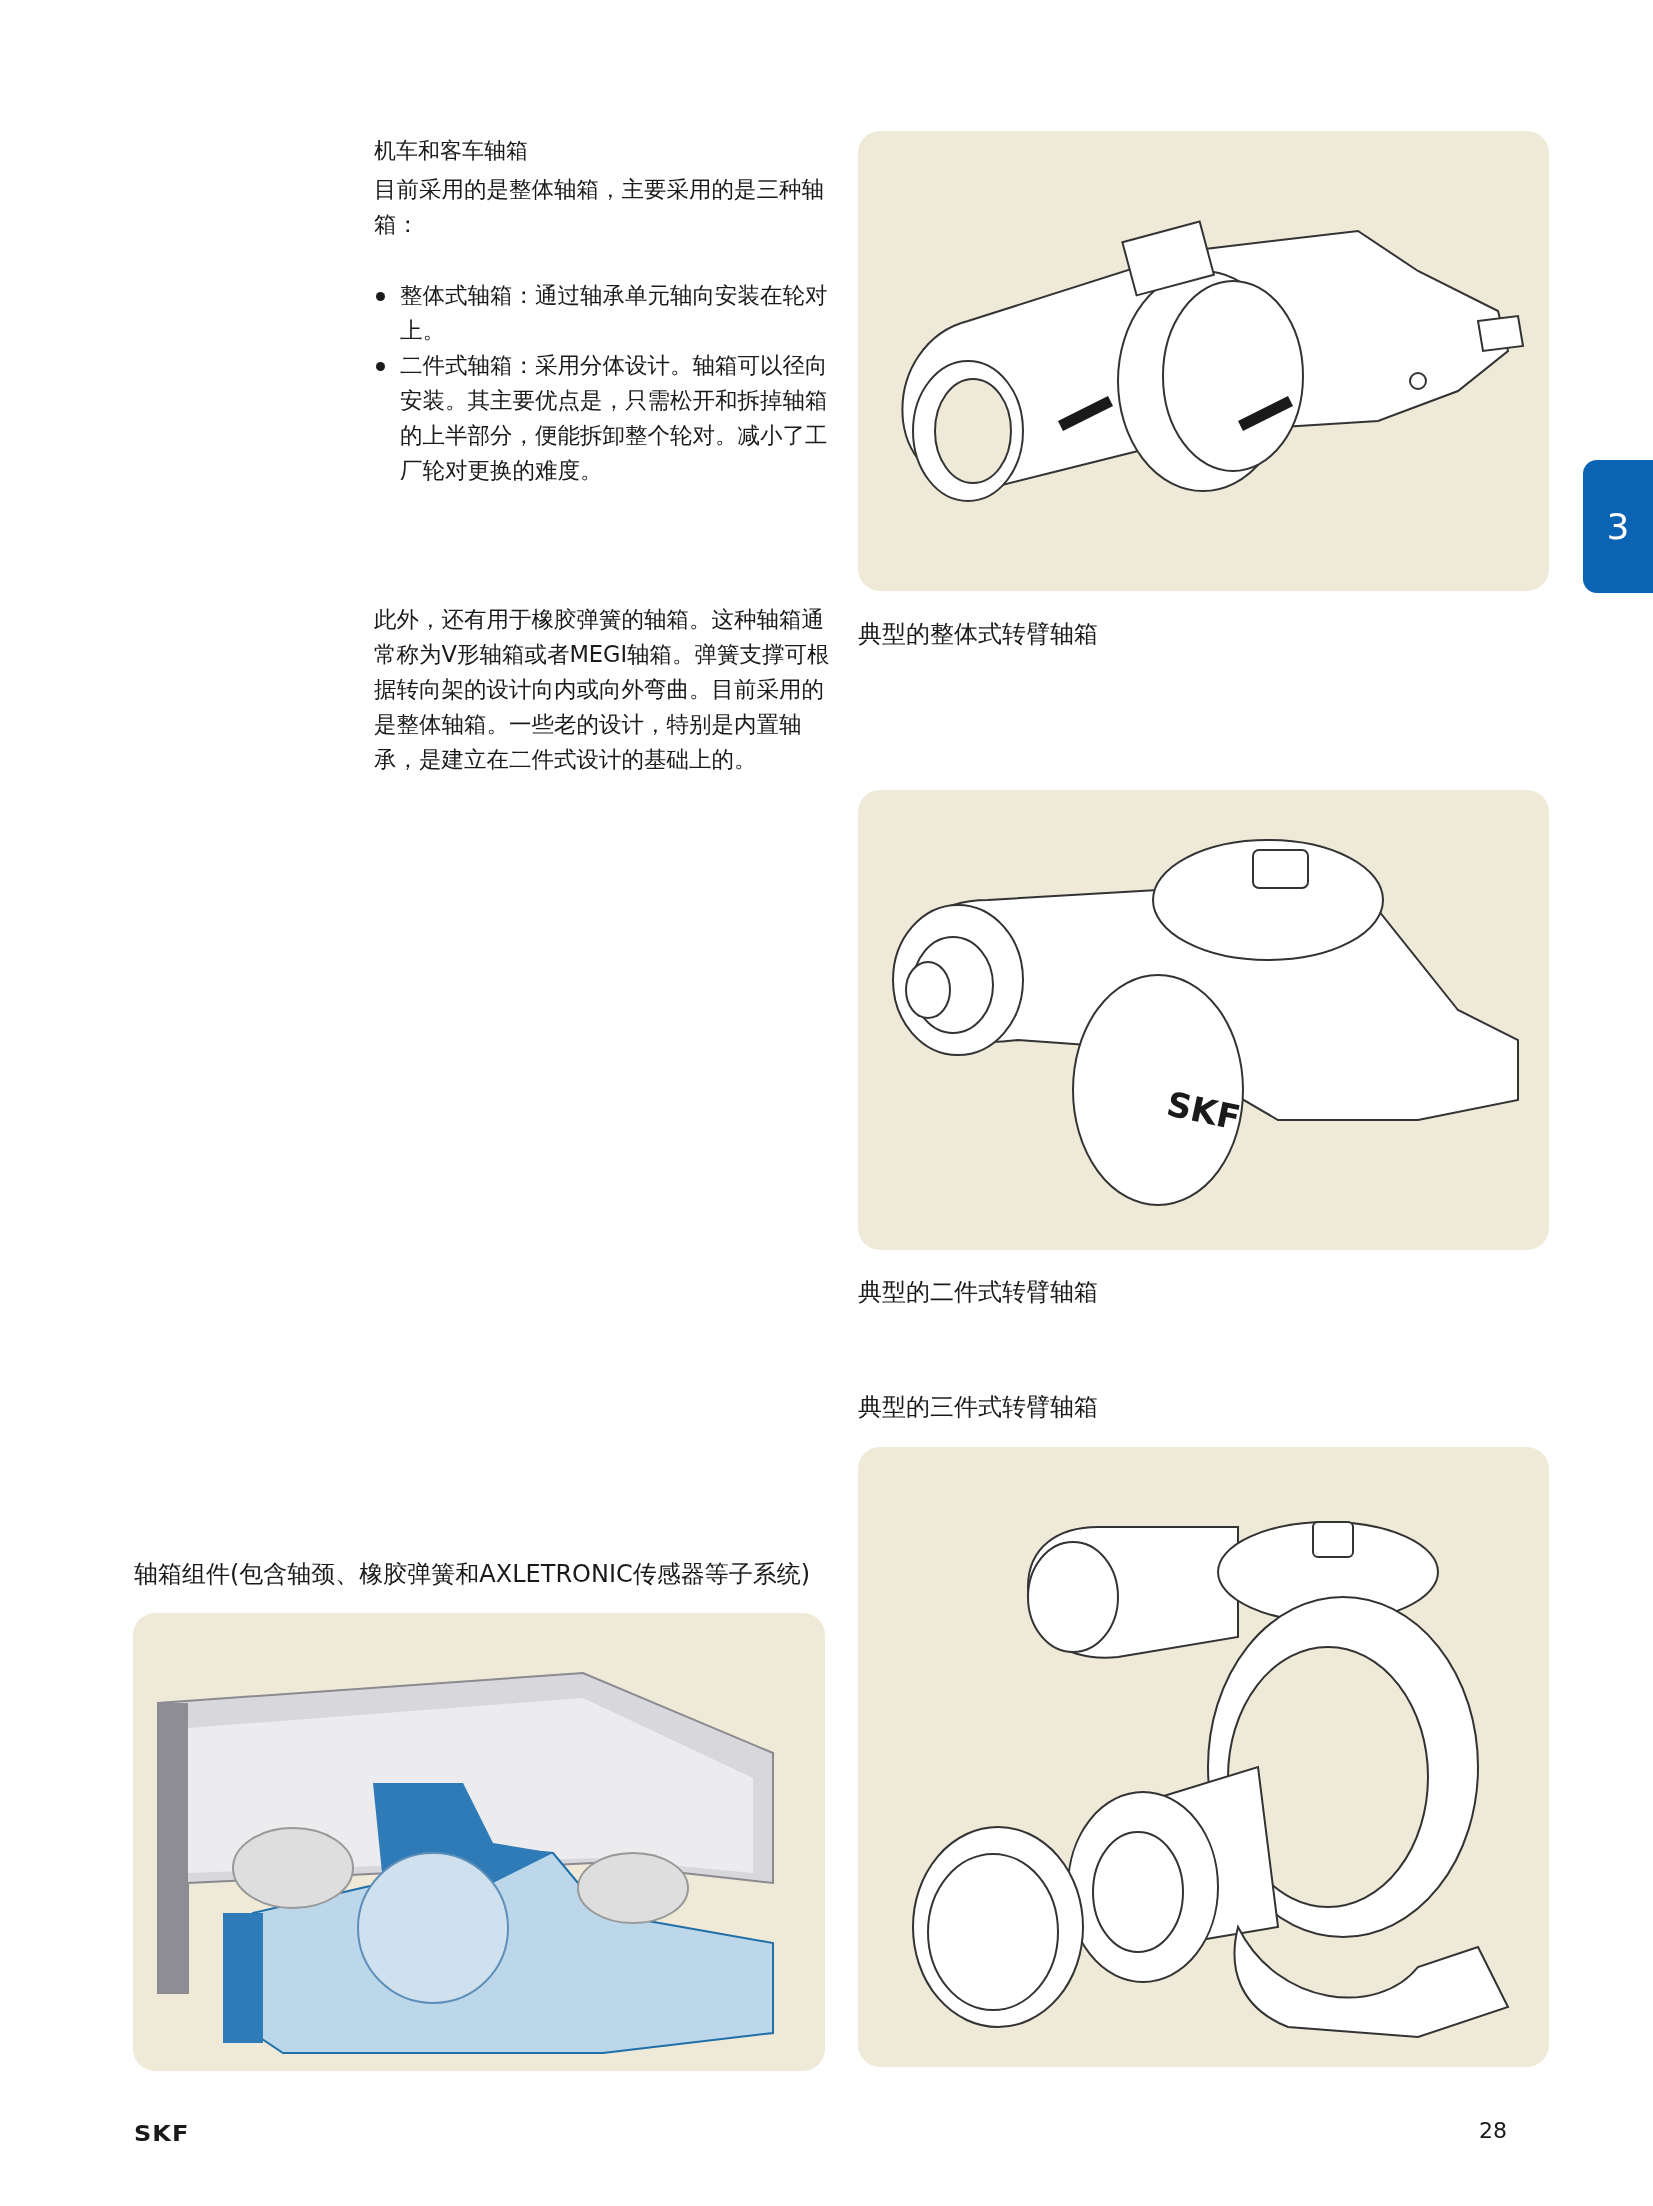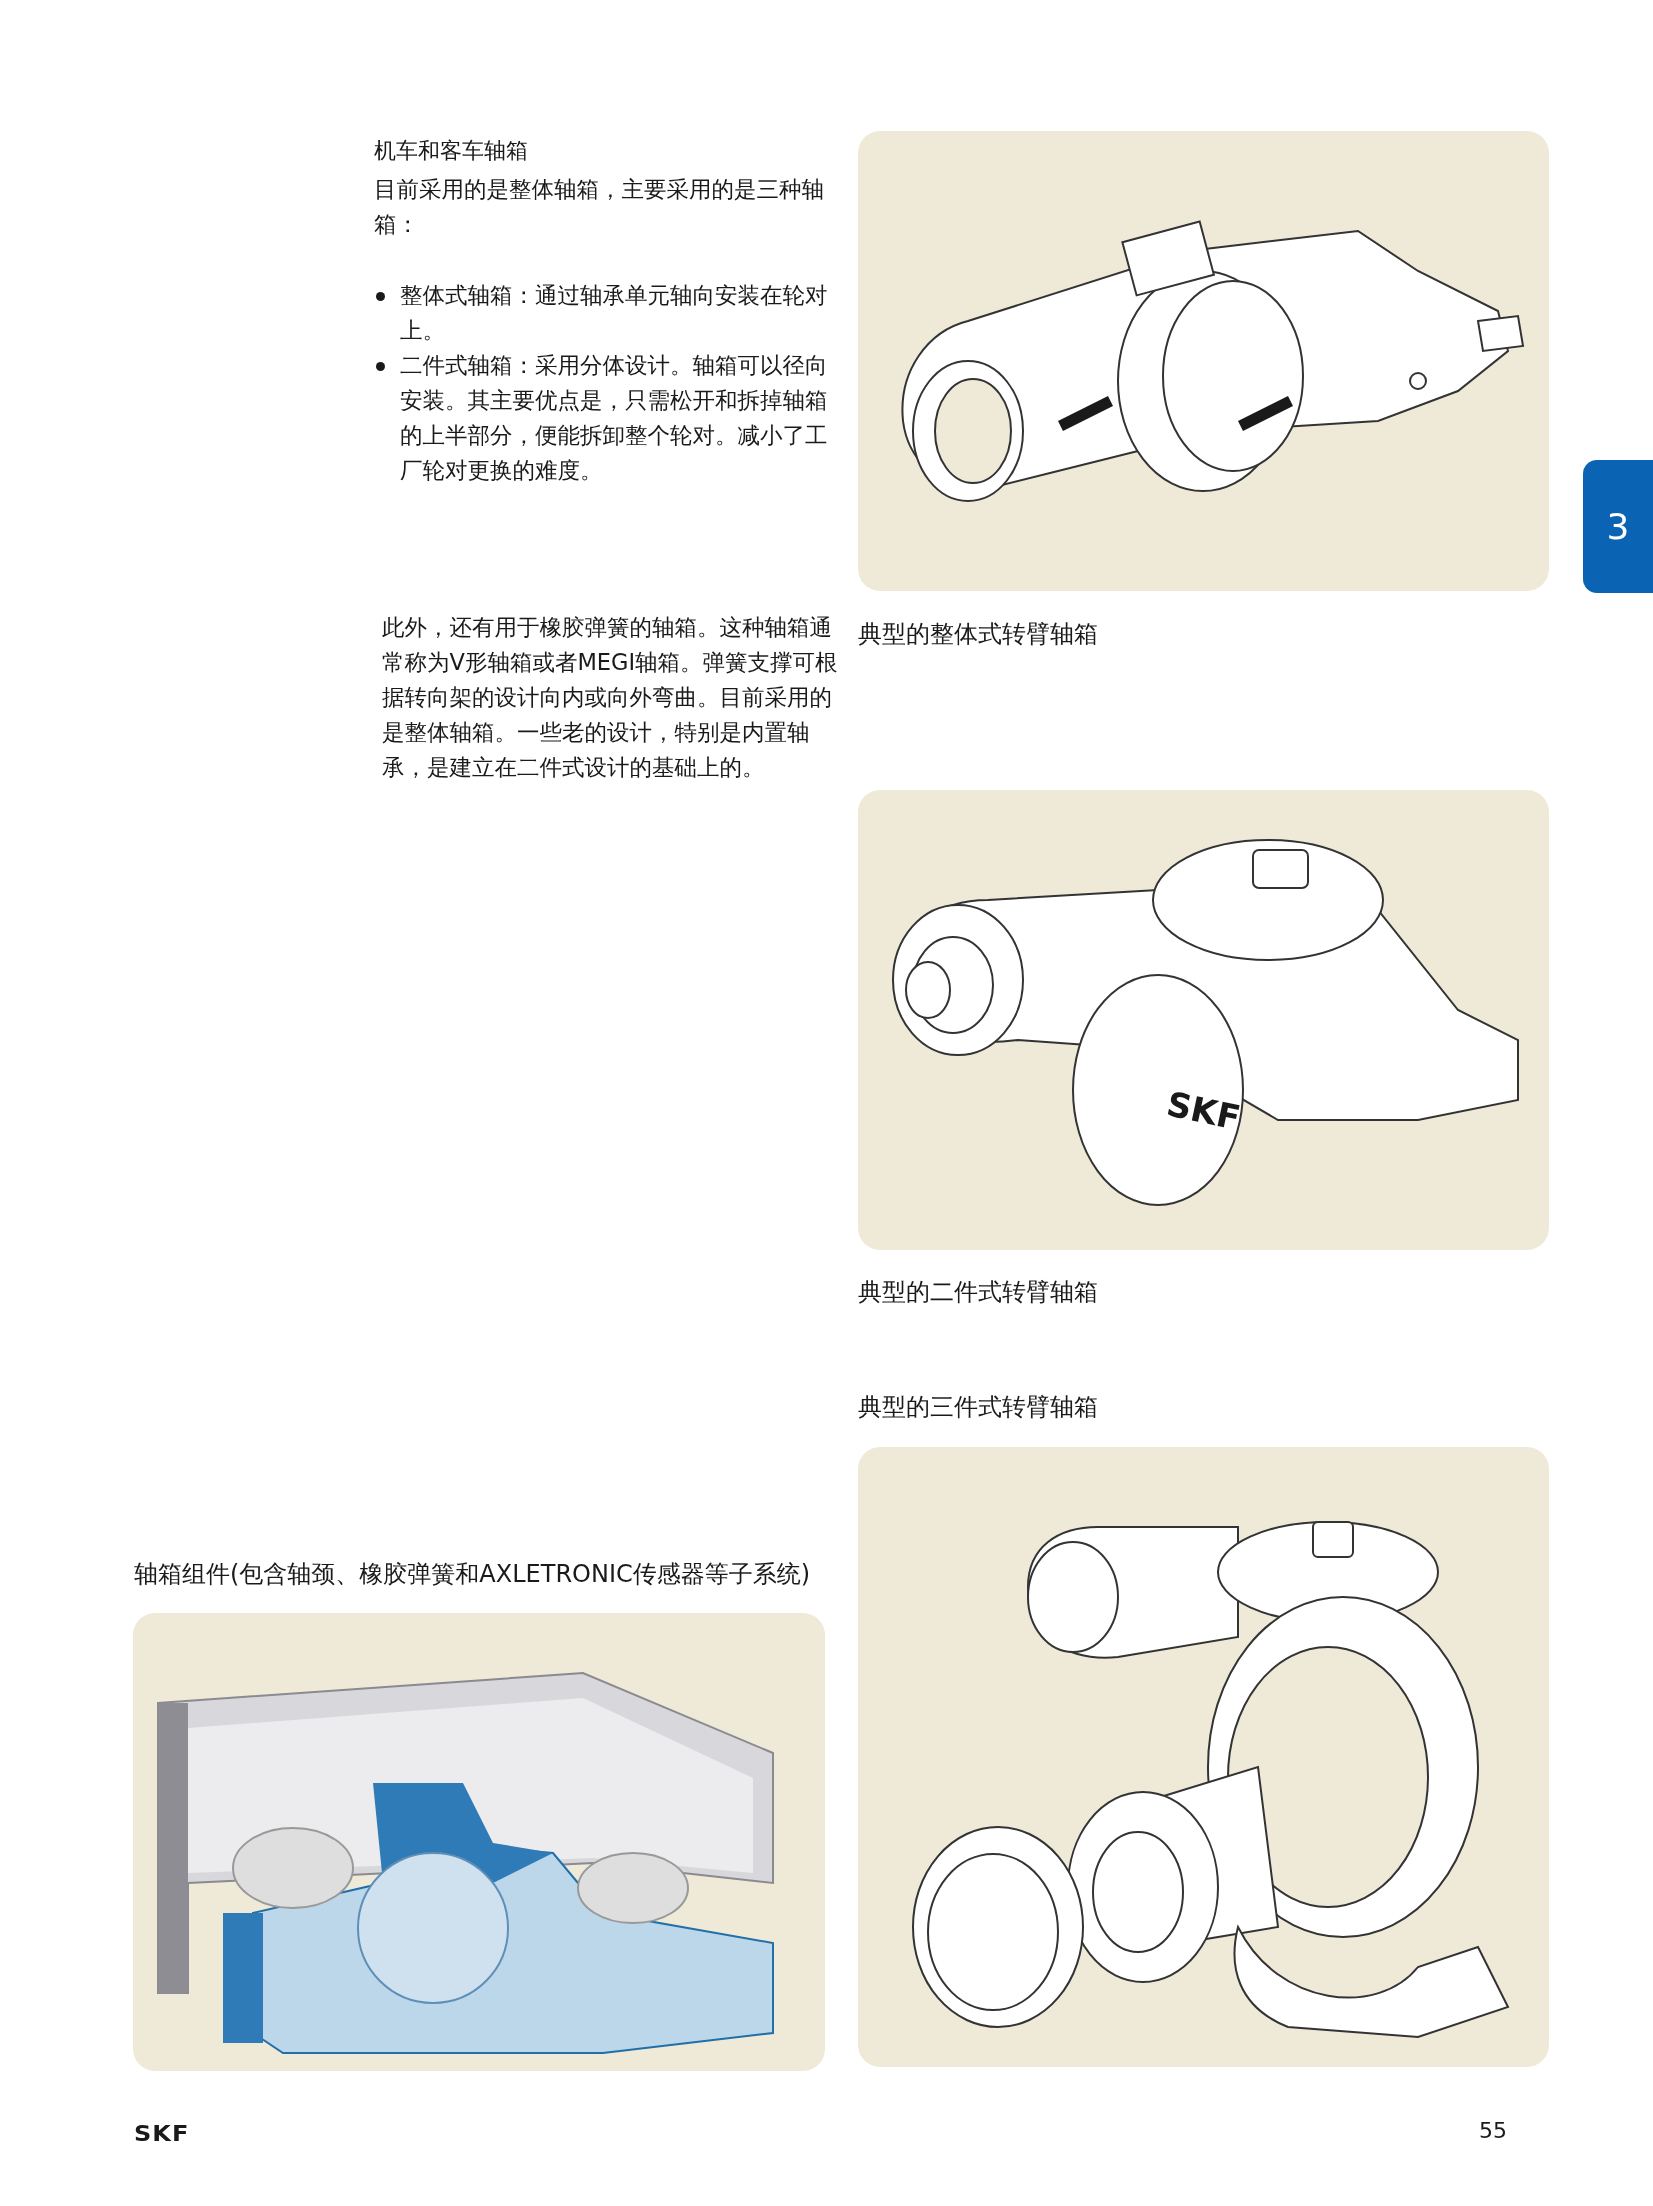--- a/index.html
+++ b/index.html
@@ -31,21 +31,21 @@
 
 <div class="abs body-text">
   <p>目前采用的是整体轴箱，主要采用的是三种轴箱：</p>
   <div class="spacer"></div>
   <ul class="bullets">
     <li><span class="dot"></span><span>整体式轴箱：通过轴承单元轴向安装在轮对上。</span></li>
     <li><span class="dot"></span><span>二件式轴箱：采用分体设计。轴箱可以径向安装。其主要优点是，只需松开和拆掉轴箱的上半部分，便能拆卸整个轮对。减小了工厂轮对更换的难度。</span></li>
   </ul>
 </div>
 
-<p class="abs para2" style="margin:8px">此外，还有用于橡胶弹簧的轴箱。这种轴箱通常称为V形轴箱或者MEGI轴箱。弹簧支撑可根据转向架的设计向内或向外弯曲。目前采用的是整体轴箱。一些老的设计，特别是内置轴承，是建立在二件式设计的基础上的。</p>
+<p class="abs para2" style="margin:0">此外，还有用于橡胶弹簧的轴箱。这种轴箱通常称为V形轴箱或者MEGI轴箱。弹簧支撑可根据转向架的设计向内或向外弯曲。目前采用的是整体轴箱。一些老的设计，特别是内置轴承，是建立在二件式设计的基础上的。</p>
 
 <div class="abs panel" style="left:858px; top:131px; width:691px; height:460px;">
   <svg width="691" height="460" viewBox="0 0 691 460">
     <g fill="#fff" stroke="#333" stroke-width="2">
       <path d="M45 290 C40 240 70 200 110 190 L330 120 L500 100 L560 140 L640 180 L650 220 L600 260 L520 290 L360 300 L200 340 L120 360 C80 355 50 330 45 290Z"></path>
       <ellipse cx="110" cy="300" rx="55" ry="70"></ellipse>
       <ellipse cx="115" cy="300" rx="38" ry="52" fill="#efe9d8"></ellipse>
       <ellipse cx="345" cy="250" rx="85" ry="110"></ellipse>
       <ellipse cx="375" cy="245" rx="70" ry="95"></ellipse>
       <rect x="270" y="100" width="80" height="55" transform="rotate(-15 310 127)"></rect>
@@ -110,13 +110,13 @@
     <ellipse cx="500" cy="275" rx="55" ry="35" fill="#dedede" stroke="#999" stroke-width="2"></ellipse>
     <rect x="90" y="300" width="40" height="130" fill="#2f7bb7"></rect>
   </svg>
 </div>
 
 <div class="abs tab">
   <span>3</span>
 </div>
 
 <div class="abs skf-logo">SKF</div>
-<div class="abs page-num">55</div>
+<div class="abs page-num">28</div>
 
 </body></html>

